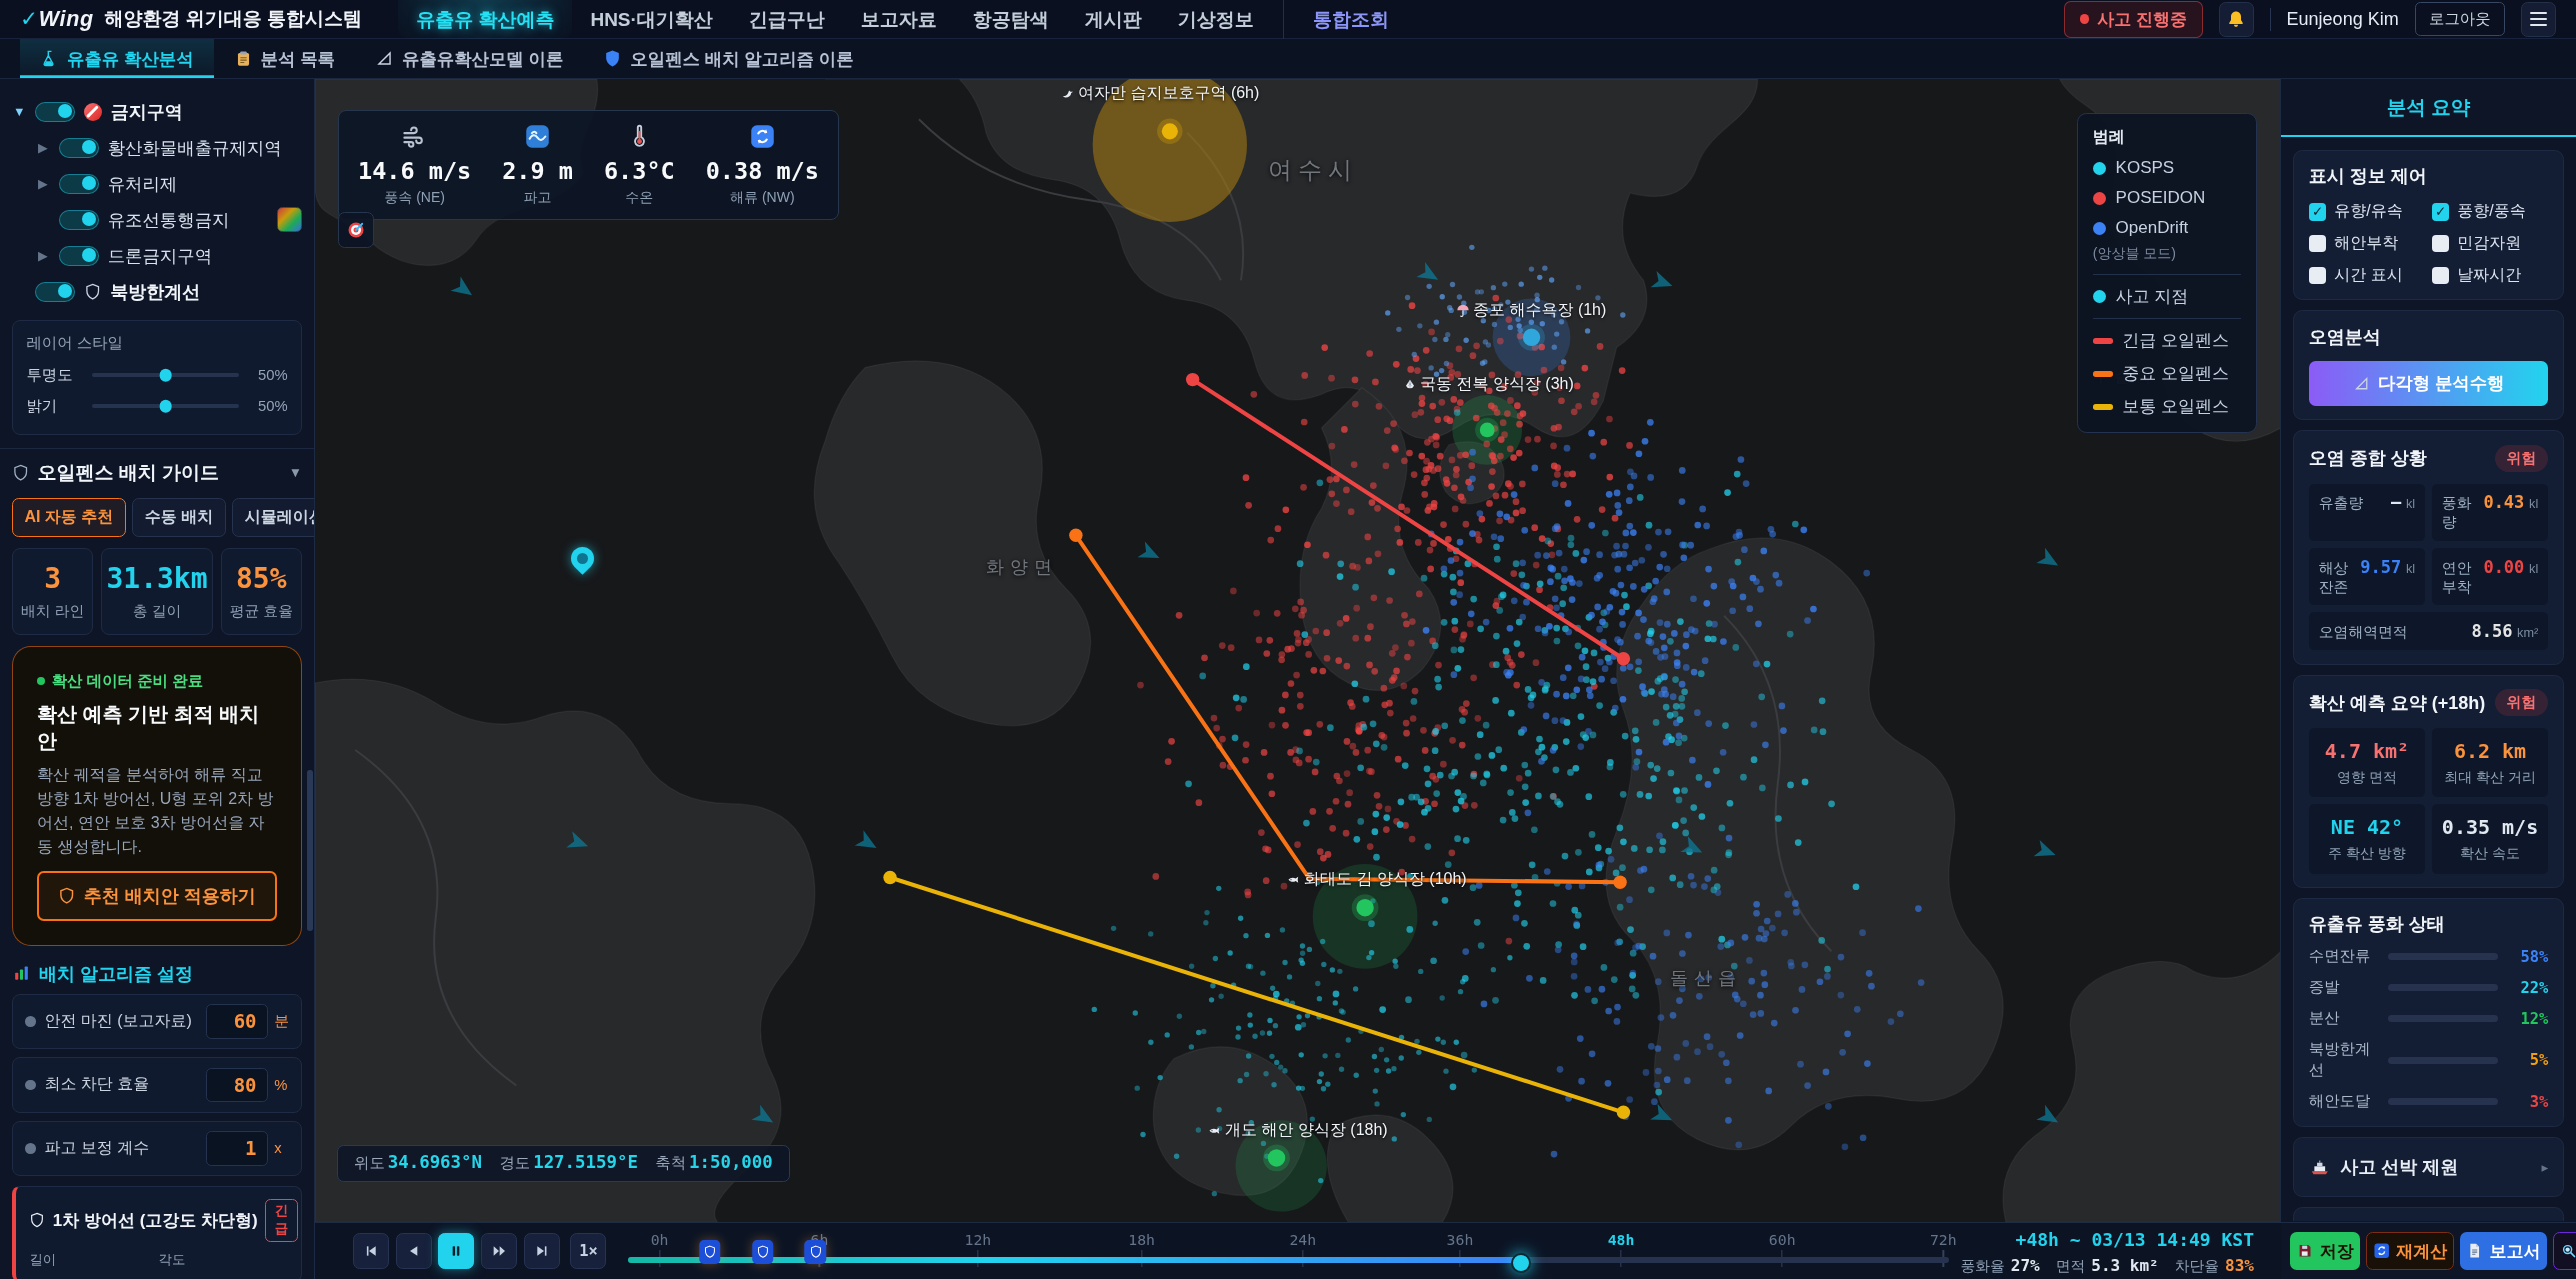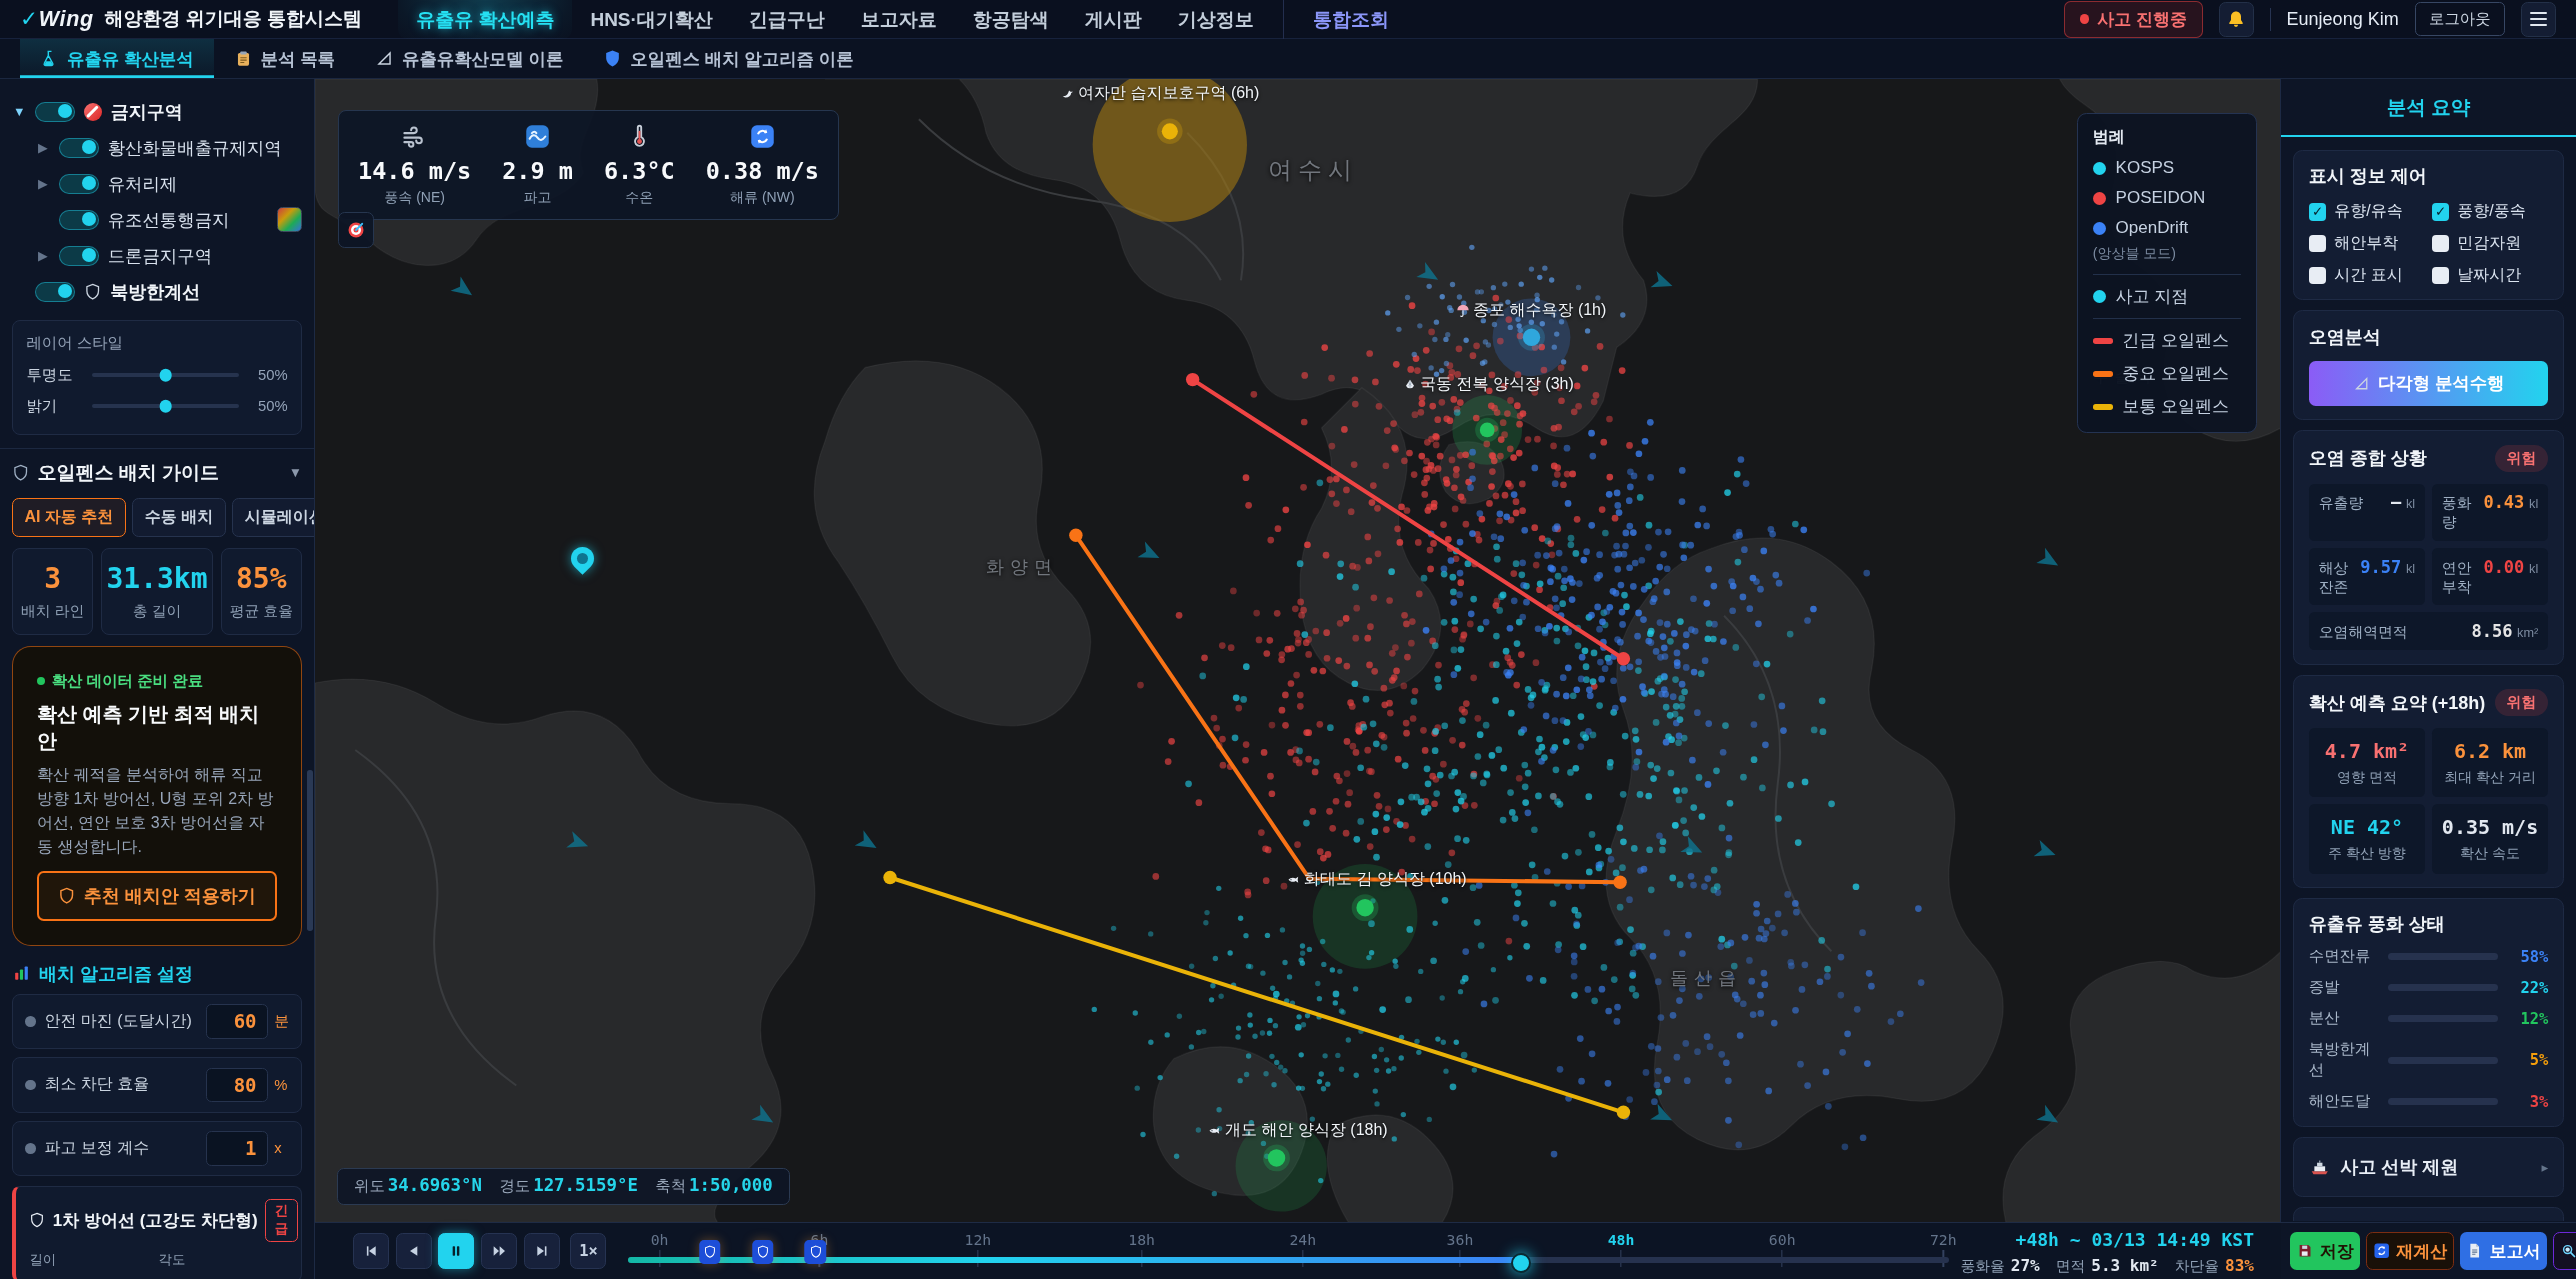--- a/index.html
+++ b/index.html
@@ -119,21 +119,21 @@
   .target-btn .ic{width:20px;height:20px}
   .legend{position:absolute;right:24px;top:34px;width:180px;background:rgba(12,19,34,.95);border:0.7px solid #243352;border-radius:9.4px;
           padding:13.4px 14.8px;z-index:12;box-sizing:border-box}
   .lg-title{font-size:16px;font-weight:bold;color:#e2e8f0}
   .lg-item{display:flex;align-items:center;gap:9.4px;margin-top:10px}
   .lg-dot{width:13.4px;height:13.4px;border-radius:50%;flex:none}
   .lg-txt{font-size:17px;color:#c6d2e2}
   .lg-note{font-size:14px;color:#7c8ba1;margin-top:6.7px}
   .lg-div{border-top:0.7px solid #22304a;margin:10.7px 0 1.3px}
   .lg-bar{width:20px;height:5.4px;border-radius:2.7px;flex:none}
-  .coord-pill{position:absolute;left:22px;bottom:17px;background:rgba(13,21,38,.9);border:0.7px solid #2b3a52;border-radius:6.7px;
+  .coord-pill{position:absolute;left:22px;bottom:40px;background:rgba(13,21,38,.9);border:0.7px solid #2b3a52;border-radius:6.7px;
               padding:6.7px 16px;display:flex;align-items:center;gap:17.4px;z-index:12}
   .coord-pill .k{font-size:15.4px;color:#9aa8bb}
   .coord-pill .v{font-size:17.4px;font-weight:bold;color:#25d5ea;font-family:"DejaVu Sans Mono",monospace}
 
   
   .bottombar{position:absolute;left:315px;right:295px;bottom:0;height:57px;background:#0c1424;border-top:0.7px solid #1e2b45;
              display:flex;align-items:center;padding:0 27px 0 38px;box-sizing:border-box;z-index:40}
   .ctrl{width:36px;height:36px;border-radius:6.7px;background:#17213b;border:0.7px solid #263352;color:#c6d2e2;
         display:flex;align-items:center;justify-content:center;margin-right:6.7px;flex:none}
   .ctrl .ic{width:16px;height:16px}
@@ -402,21 +402,21 @@
           <rect x="4" y="11" width="4" height="9" rx="1" fill="#ef4444"></rect>
           <rect x="10" y="7" width="4" height="13" rx="1" fill="#22c55e"></rect>
           <rect x="16" y="3" width="4" height="17" rx="1" fill="#3b82f6"></rect>
         </svg>
       </span>
     <span>배치 알고리즘 설정</span>
   </div>
   <div id="algo-params">
       <div class="param-row">
         <span class="pdot"></span>
-        <span class="plabel">안전 마진 (도달시간)</span>
+        <span class="plabel">안전 마진 (보고자료)</span>
         <span class="param-right">
           <span class="pinput">60</span>
           <span class="punit">분</span>
         </span>
       </div>
       <div class="param-row">
         <span class="pdot"></span>
         <span class="plabel">최소 차단 효율</span>
         <span class="param-right">
           <span class="pinput">80</span>

